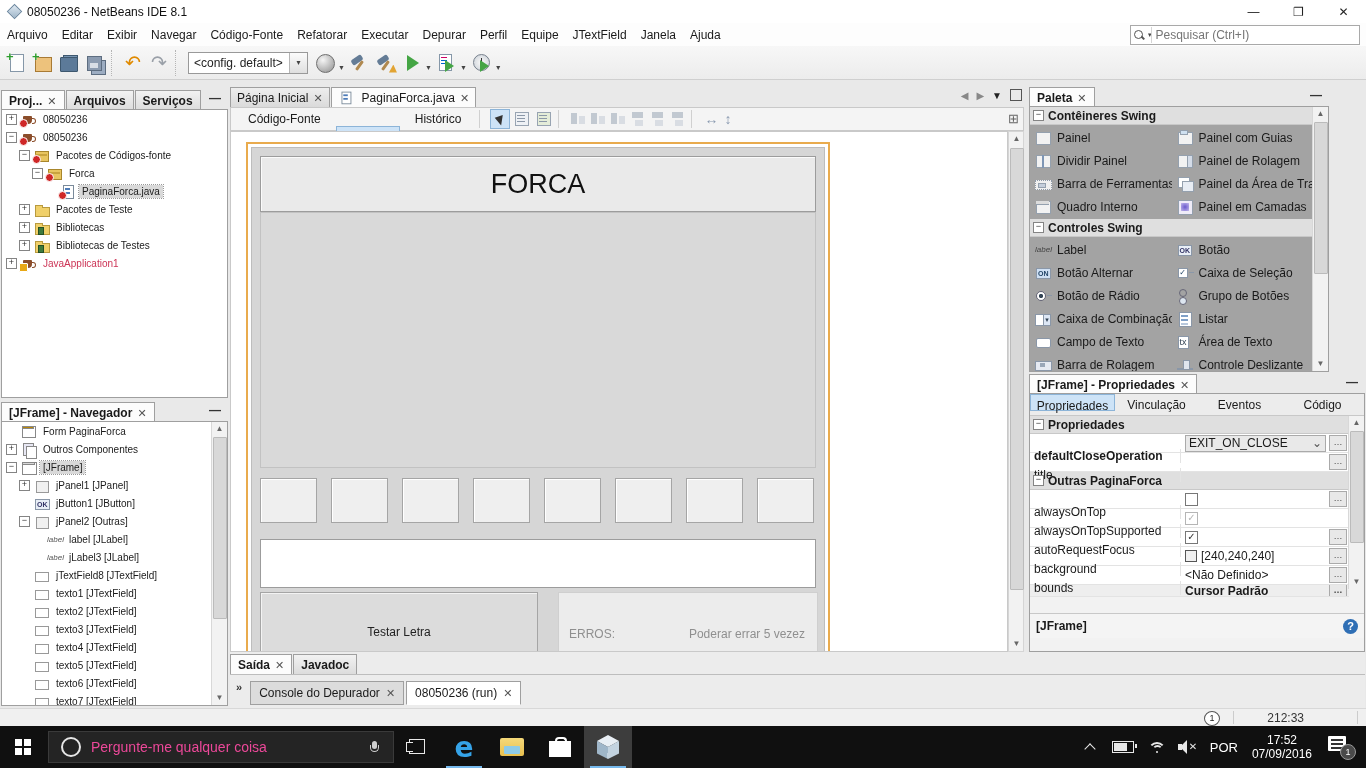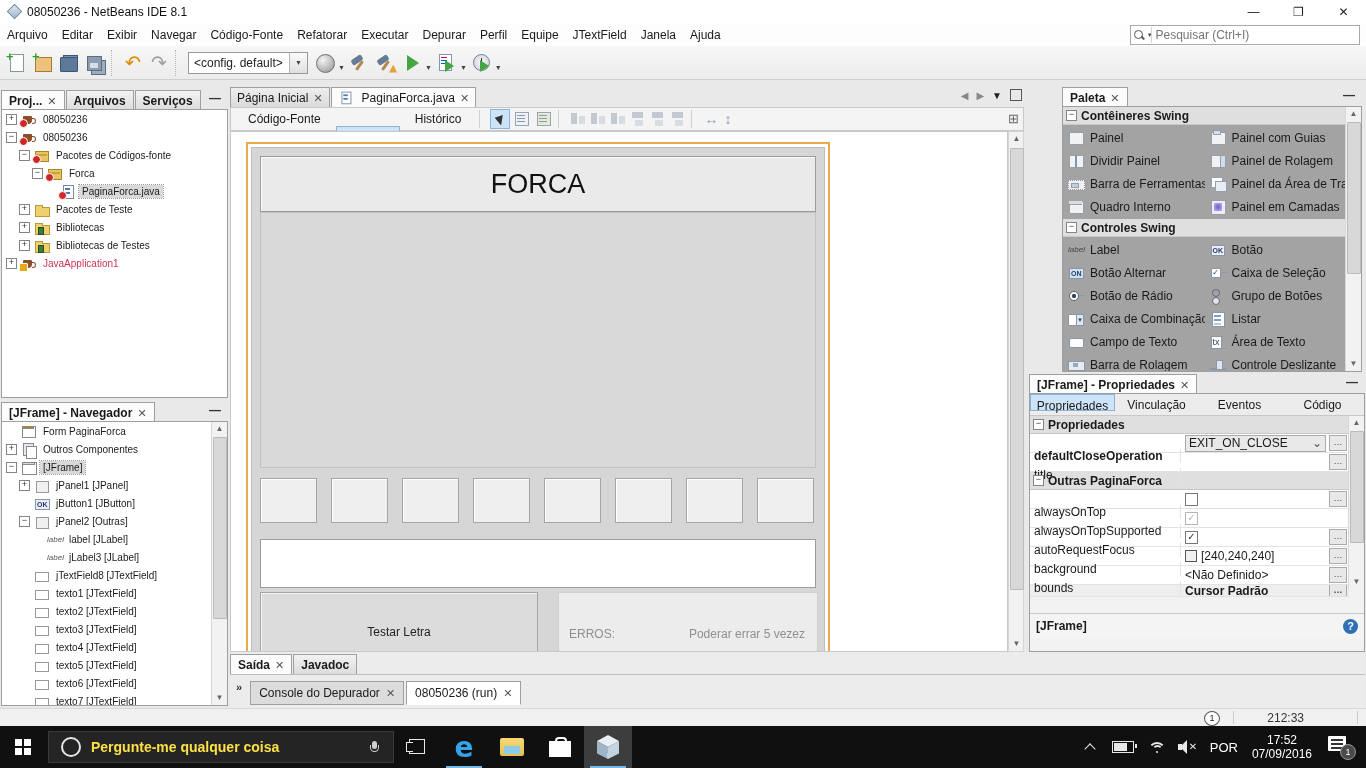--- a/index.html
+++ b/index.html
@@ -137,21 +137,21 @@
   #form-main-panel{position:absolute;left:8px;top:64px;width:554px;height:254px;background:#d9d9d9;border:1px solid #c2c2c2;}
   #letter-row{position:absolute;left:8px;top:330px;width:556px;height:45px;display:flex;gap:14px;}
   .lbox{width:57px;height:45px;background:#efefef;border:1px solid #a5a5a5;box-shadow:inset 1px 1px 0 #fff;box-sizing:border-box;flex:none;}
   #word-field{position:absolute;left:8px;top:391px;width:554px;height:47px;background:#fff;border:1px solid #9c9c9c;}
   #test-button{position:absolute;left:8px;top:444px;width:278px;height:75px;background:#dcdcdc;border:1px solid #a5a5a5;box-shadow:inset 1px 1px 0 #f3f3f3;text-align:center;padding-top:32px;box-sizing:border-box;color:#222;}
   #errors-panel{position:absolute;left:306px;top:444px;width:258px;height:75px;background:#ececec;border:1px solid #cfcfcf;}
   #errors-panel .elbl{position:absolute;left:10px;top:34px;color:#8f8f8f;}
   #errors-panel .eval{position:absolute;right:12px;top:34px;color:#8f8f8f;}
 
   
-  #palette-panel{left:1029px;top:85px;width:300px;height:287px;margin-left:33px;}
+  #palette-panel{left:1029px;top:85px;width:300px;height:287px;}
   #palette-panel .panelbody{top:21px;background:#f6f6f6;}
   .psec{height:17px;background:#dfdfdf;border-bottom:1px solid #c8c8c8;display:flex;align-items:center;padding-left:3px;gap:4px;}
   .psec .exp{margin-right:0;}
   .pgrid{display:flex;flex-wrap:wrap;background:#a3a3a3;padding:1px 0;}
   .pcell{width:50%;height:23px;display:flex;align-items:center;box-sizing:border-box;padding-left:5px;overflow:hidden;white-space:nowrap;}
   .pi{width:18px;height:16px;position:relative;flex:none;margin-right:4px;}
   .pi.panelIc::before,.pi.tabbedIc::before,.pi.splitIc::before,.pi.scrollIc::before,.pi.iframeIc::before{content:"";position:absolute;left:1px;top:2px;width:13px;height:11px;background:#f2f2f2;border:1px solid #94a0ae;}
   .pi.tabbedIc::after{content:"";position:absolute;left:3px;top:0;width:6px;height:3px;background:#cfe0f0;border:1px solid #94a0ae;}
   .pi.splitIc::after{content:"";position:absolute;left:7px;top:2px;width:2px;height:13px;background:#7e96b5;}
   .pi.scrollIc::after{content:"";position:absolute;left:10px;top:3px;width:4px;height:11px;background:#d4dce8;border-left:1px solid #94a0ae;}
@@ -211,21 +211,21 @@
   #notif-ind{position:absolute;right:146px;top:2px;width:14px;height:13px;border:1px solid #555;border-radius:50%;font-size:9px;text-align:center;line-height:12px;color:#222;background:#fff;}
   #caret-pos{position:absolute;right:62px;top:2px;color:#333;}
   .ssep{position:absolute;top:2px;height:13px;border-left:1px solid #ccc;}
 
   
   #taskbar{left:0;top:726px;width:1366px;height:42px;background:#101010;display:flex;align-items:center;}
   #startbtn{width:48px;height:42px;position:relative;flex:none;}
   #startbtn::before{content:"";position:absolute;left:15px;top:13px;width:7px;height:7px;background:#fff;box-shadow:9px 0 #fff,0 9px #fff,9px 9px #fff;}
   #cortana{width:344px;height:30px;background:#242424;border:1px solid #3a3a3a;display:flex;align-items:center;flex:none;}
   #cortana .ring{width:16px;height:16px;border:2px solid #e6e6e6;border-radius:50%;margin:0 10px 0 12px;flex:none;}
-  #cortana .ph{color:#fde047;font-size:14px;flex:1;white-space:nowrap;overflow:hidden;font-weight:bold;}
+  #cortana .ph{color:#ec4899;font-size:14px;flex:1;white-space:nowrap;overflow:hidden;}
   #cortana .mic{width:9px;height:13px;position:relative;margin-right:14px;flex:none;}
   #cortana .mic::before{content:"";position:absolute;left:2px;top:0;width:5px;height:8px;background:#cfcfcf;border-radius:3px;}
   #cortana .mic::after{content:"";position:absolute;left:0;top:4px;width:7px;height:6px;border:1px solid #cfcfcf;border-top:none;border-radius:0 0 5px 5px;}
   #taskview{width:46px;height:42px;position:relative;flex:none;}
   #taskview::before{content:"";position:absolute;left:15px;top:13px;width:14px;height:13px;border:1.5px solid #e8e8e8;background:#101010;}
   #taskview::after{content:"";position:absolute;left:12px;top:16px;width:6px;height:8px;border:1.5px solid #e8e8e8;border-right:none;background:#101010;}
   .tbicon{width:48px;height:42px;position:relative;display:flex;align-items:center;justify-content:center;flex:none;}
   .tbicon.active{background:#3d3d3d;}
   .tbicon .under{position:absolute;left:6px;bottom:0;right:6px;height:2px;background:#76b9ed;}
   .edge-e{color:#35a3e8;font-size:28px;font-weight:bold;font-family:"DejaVu Sans",sans-serif;}

